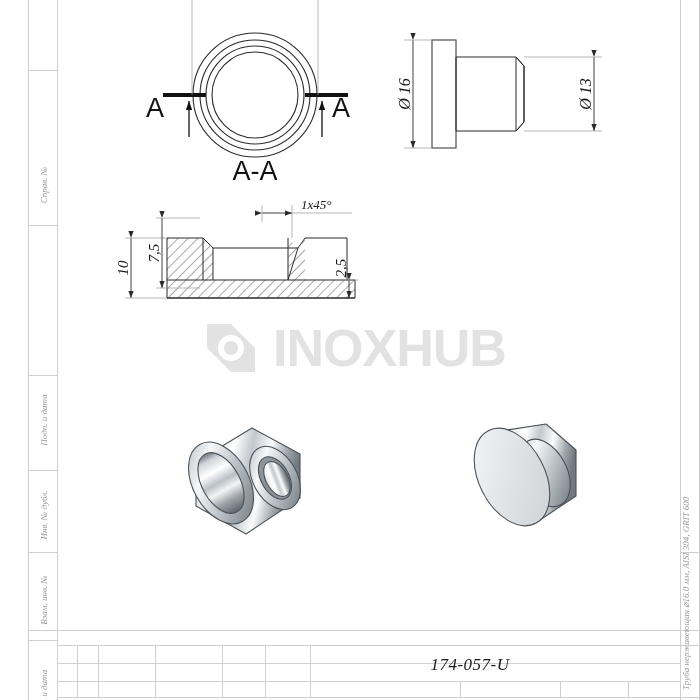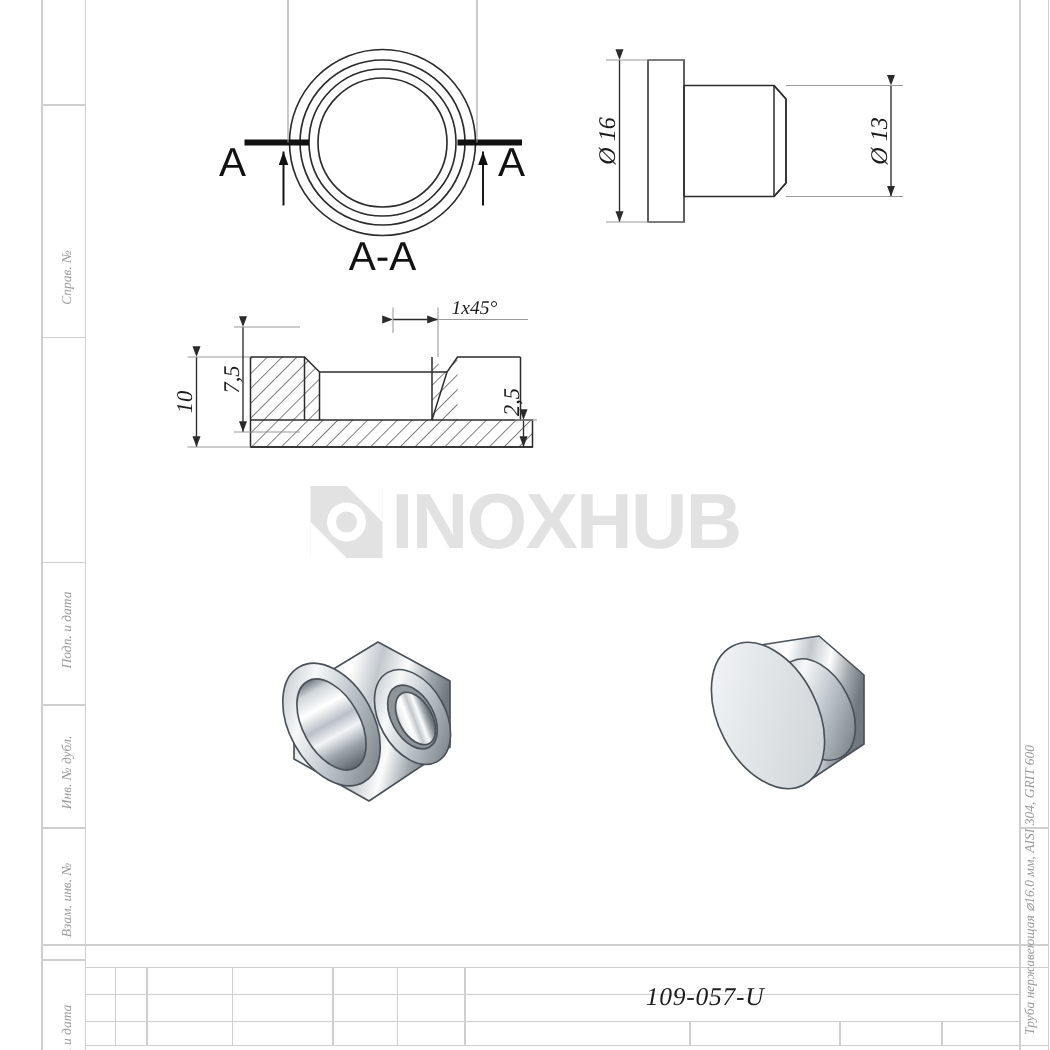--- a/index.html
+++ b/index.html
@@ -3,21 +3,21 @@
 <meta charset="utf-8">
 <style>
   html,body{margin:0;padding:0;background:#fff;}
   body{width:700px;height:700px;overflow:hidden;
        font-family:"Liberation Sans", sans-serif;color:#1a1a1a;}
   #sheet{position:relative;width:700px;height:700px;background:#ffffff;}
   svg.layer{position:absolute;left:0;top:0;width:700px;height:700px;}
   .partno{position:absolute;font-family:"Liberation Serif", serif;
           font-style:italic;font-size:17px;color:#1c1c1c;
           letter-spacing:.5px;}
-  .wm{position:absolute;display:flex;align-items:center;gap:4px;
+  .wm{position:absolute;display:flex;align-items:center;gap:16px;
       user-select:none;pointer-events:none;}
   .wm-text{font-family:"Liberation Sans", sans-serif;font-weight:bold;
            font-size:52px;color:#e2e2e2;letter-spacing:-1px;line-height:1;}
 </style>
 </head>
 <body>
 
 <div id="sheet">
 
   <svg class="layer">
@@ -222,15 +222,15 @@
 
     <text transform="translate(47,185) rotate(-90)" font-family="Liberation Serif, serif" font-style="italic" font-size="9" fill="#9a9a9a" text-anchor="middle">Справ. №</text>
     <text transform="translate(47,420) rotate(-90)" font-family="Liberation Serif, serif" font-style="italic" font-size="9" fill="#9a9a9a" text-anchor="middle">Подп. и дата</text>
     <text transform="translate(47,515) rotate(-90)" font-family="Liberation Serif, serif" font-style="italic" font-size="9" fill="#9a9a9a" text-anchor="middle">Инв. № дубл.</text>
     <text transform="translate(47,600) rotate(-90)" font-family="Liberation Serif, serif" font-style="italic" font-size="9" fill="#9a9a9a" text-anchor="middle">Взам. инв. №</text>
     <text transform="translate(47,690) rotate(-90)" font-family="Liberation Serif, serif" font-style="italic" font-size="9" fill="#9a9a9a" text-anchor="middle">дп. и дата</text>
 
     <text transform="translate(689,690) rotate(-90)" font-family="Liberation Serif, serif" font-style="italic" font-size="9" fill="#9a9a9a">Труба нержавеющая ⌀16.0 мм, AISI 304, GRIT 600</text>
   </svg>
 
-  <div class="partno" style="left:470px;top:665px;transform:translate(-50%,-50%);">109-057-U</div>
+  <div class="partno" style="left:470px;top:665px;transform:translate(-50%,-50%);">174-057-U</div>
 
 </div>
 
 </body></html>

